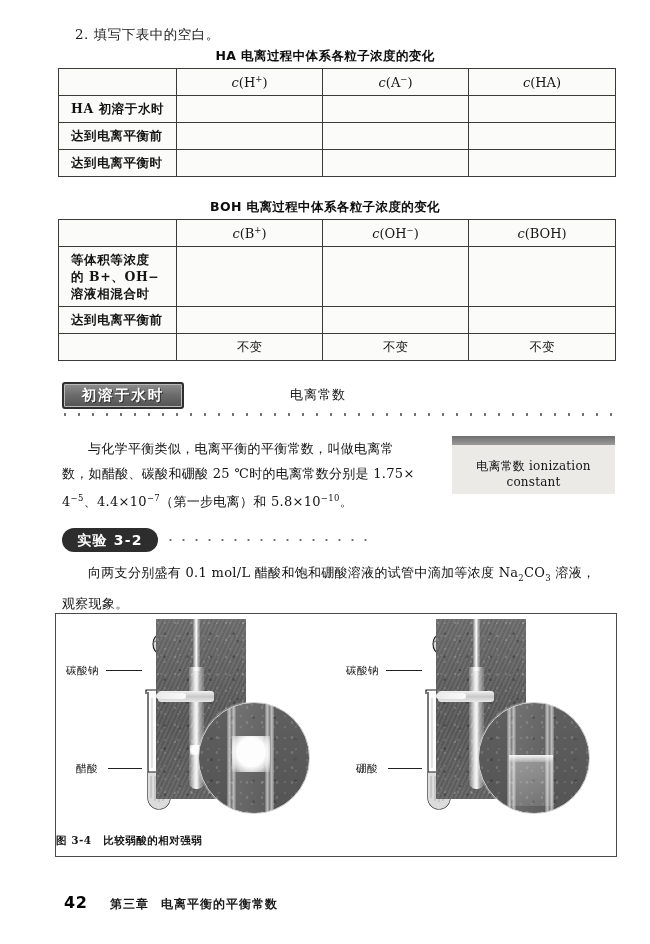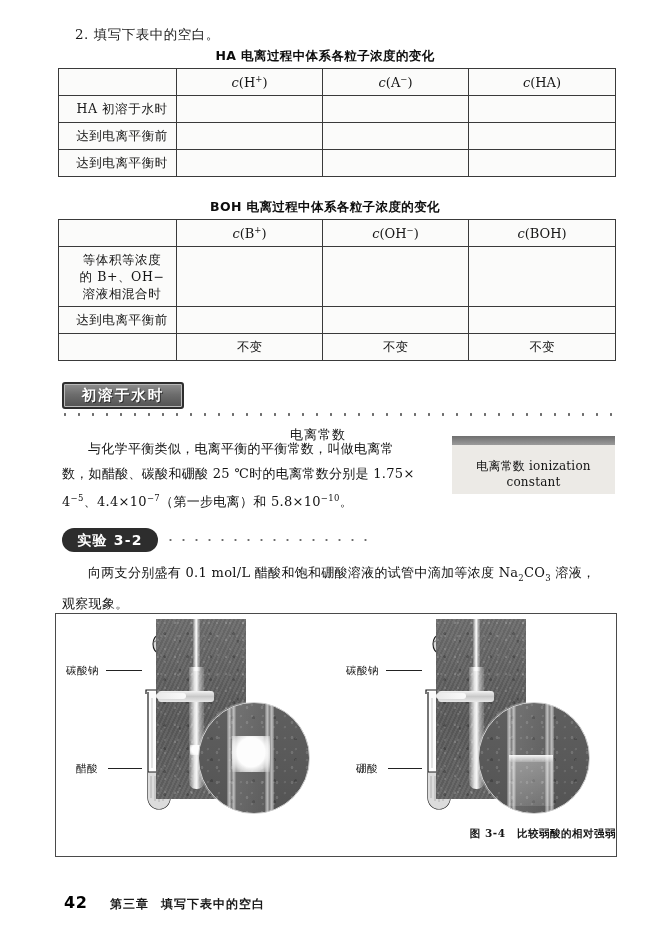--- a/index.html
+++ b/index.html
@@ -34,24 +34,25 @@
   table.grid td{
     border:1px solid #3a3a3a;
     height:22px;
     font-size:12.5px;
     text-align:center;
     vertical-align:middle;
     color:#141414;
     padding:2px 3px;
   }
   table.grid td.rowhead{
-    text-align:center;
+    text-align:left;
     padding-left:12px;
     letter-spacing:.6px;
     font-size:12.5px;
+    font-weight:bold;
   }
   table.grid td.rowhead.multi{
     line-height:17px;
     padding-top:4px;padding-bottom:4px;
   }
   .cvar{font-family:"DejaVu Serif","Liberation Serif",serif;font-size:13px;}
   .cvar i{font-style:italic;}
   sup{font-size:8.5px;vertical-align:super;}
   sub{font-size:8.5px;vertical-align:sub;}
 
@@ -65,21 +66,21 @@
     box-shadow:inset 0 0 0 1px #b9b9b9;
     color:#fff;
     font-size:14.5px;font-weight:bold;
     letter-spacing:2px;
     text-align:center;line-height:23px;
     text-shadow:1px 1px 0 #303030;
     font-family:"DejaVu Sans","Liberation Sans",sans-serif;
   }
   .sciview-title{
     position:absolute;left:290px;top:386px;
-    font-size:13px;letter-spacing:1px;color:#141414;margin-top:40px;
+    font-size:13px;letter-spacing:1px;color:#141414;
   }
   .dotrule{
     position:absolute;left:62px;top:411px;width:553px;height:7px;
     overflow:hidden;
   }
   .dotrule span{
     display:block;width:100%;height:7px;
     background-image:radial-gradient(circle at 3px 3.5px,#6b6b6b 1.1px,transparent 1.3px);
     background-size:14px 7px;
   }
@@ -129,21 +130,21 @@
     font-size:13px;line-height:25px;letter-spacing:.3px;color:#121212;
   }
   .exp-body .indent{display:inline-block;width:26px;}
 
   
   .figbox{
     position:absolute;left:55px;top:613px;width:560px;height:242px;
     border:1px solid #4a4a4a;background:#fff;
   }
   .figcap{
-    position:absolute;left:0;right:0;bottom:15px;text-align:right;
+    position:absolute;left:0;right:0;bottom:8px;text-align:left;
     font-family:"DejaVu Serif","Liberation Serif",serif;
     font-size:10.5px;color:#151515;letter-spacing:.5px;
   }
   .figcap b{font-weight:bold;}
 
   .panel{position:absolute;top:0;height:218px;}
   .diagram{position:absolute;top:18px;}
 
   .lbl{
     position:absolute;font-size:10.5px;color:#111;letter-spacing:.5px;
@@ -435,16 +436,16 @@
       </div>
     </div>
 
     <div class="figcap">
       <b>图 3-4</b>&nbsp;&nbsp;&nbsp;<b>比较弱酸的相对强弱</b>
     </div>
   </div>
 
   <div class="footer-num">42</div>
   <div class="footer-txt">
-    <span>第三章</span><span class="sp"></span><span>填写下表中的空白</span>
+    <span>第三章</span><span class="sp"></span><span>电离平衡的平衡常数</span>
   </div>
 
 </div>
 
 </body></html>

